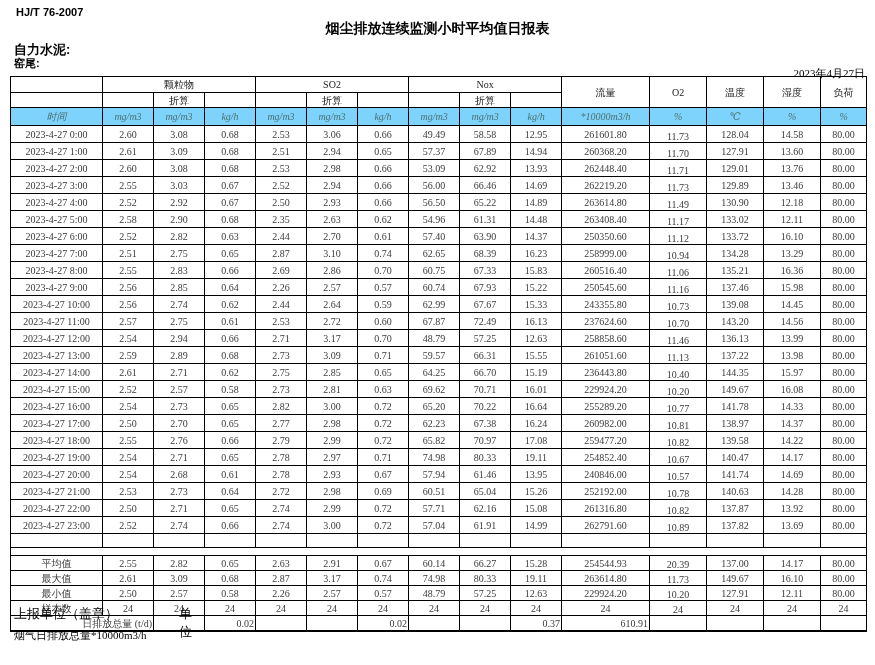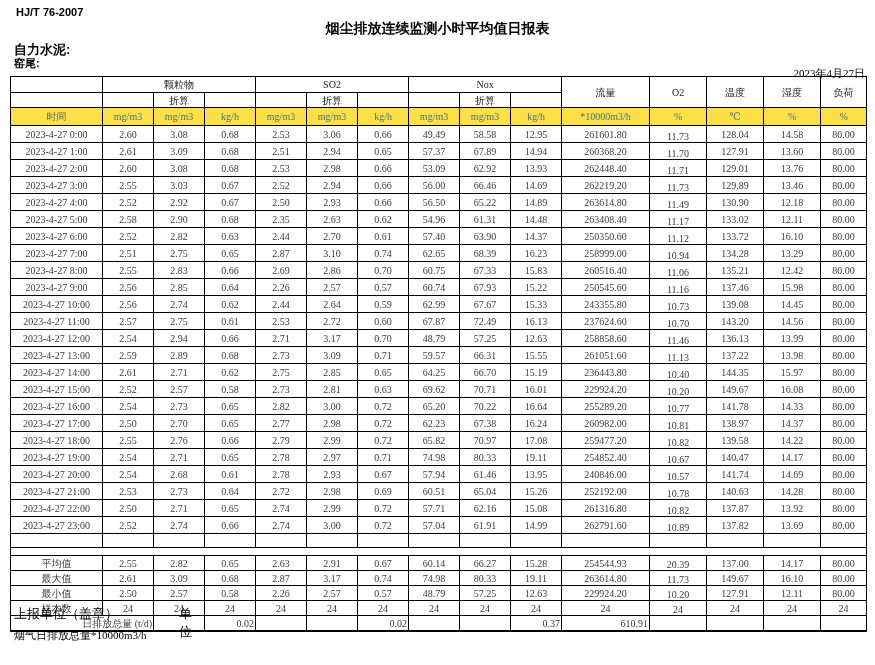--- a/index.html
+++ b/index.html
@@ -13,21 +13,21 @@
        font-weight:bold;font-size:13px;color:#000;}
   .site{position:absolute;left:14px;top:56px;font-family:"Liberation Sans","DejaVu Sans",sans-serif;
         font-weight:bold;font-size:11px;color:#000;}
   .date{position:absolute;right:10px;top:66px;font-size:11px;color:#000;}
   table.report{position:absolute;left:10px;top:76px;width:856px;border-collapse:collapse;
                table-layout:fixed;font-size:10px;color:#3a3a3a;}
   table.report td{border:1px solid #000;text-align:center;padding:0 1px;height:16px;
                   line-height:1.1;overflow:hidden;white-space:nowrap;}
   tr.grp td{height:15px;color:#222;}
   tr.conv td{height:14px;color:#222;}
-  tr.units td{height:17px;background:#fde047;color:#4c7270;}
+  tr.units td{height:17px;background:#7dd3fc;color:#4c7270;font-style:italic;}
   td.o2d{vertical-align:bottom;padding-bottom:0px;padding-top:5px;}
   tr.blank-row td{height:13px;}
   tr.gap td{height:7px;border-top:none;border-bottom:none;}
   tr.sum td{height:14px;}
   tr.daily td{height:14px;border-bottom:2px solid #000;text-align:right;}
   td.dlbl{text-align:left;padding-left:3px;}
   .f1{position:absolute;left:14px;top:628px;font-size:11px;color:#000;}
   .f2{position:absolute;left:14px;top:605px;font-size:13px;color:#000;}
   .f2 .unit{position:absolute;left:165px;}
 </style>
@@ -244,21 +244,21 @@
         <td>0.66</td>
         <td>2.69</td>
         <td>2.86</td>
         <td>0.70</td>
         <td>60.75</td>
         <td>67.33</td>
         <td>15.83</td>
         <td>260516.40</td>
         <td class="o2d">11.06</td>
         <td>135.21</td>
-        <td>12.42</td>
+        <td>16.36</td>
         <td>80.00</td>
       </tr>
       <tr>
         <td>2023-4-27 9:00</td>
         <td>2.56</td>
         <td>2.85</td>
         <td>0.64</td>
         <td>2.26</td>
         <td>2.57</td>
         <td>0.57</td>

